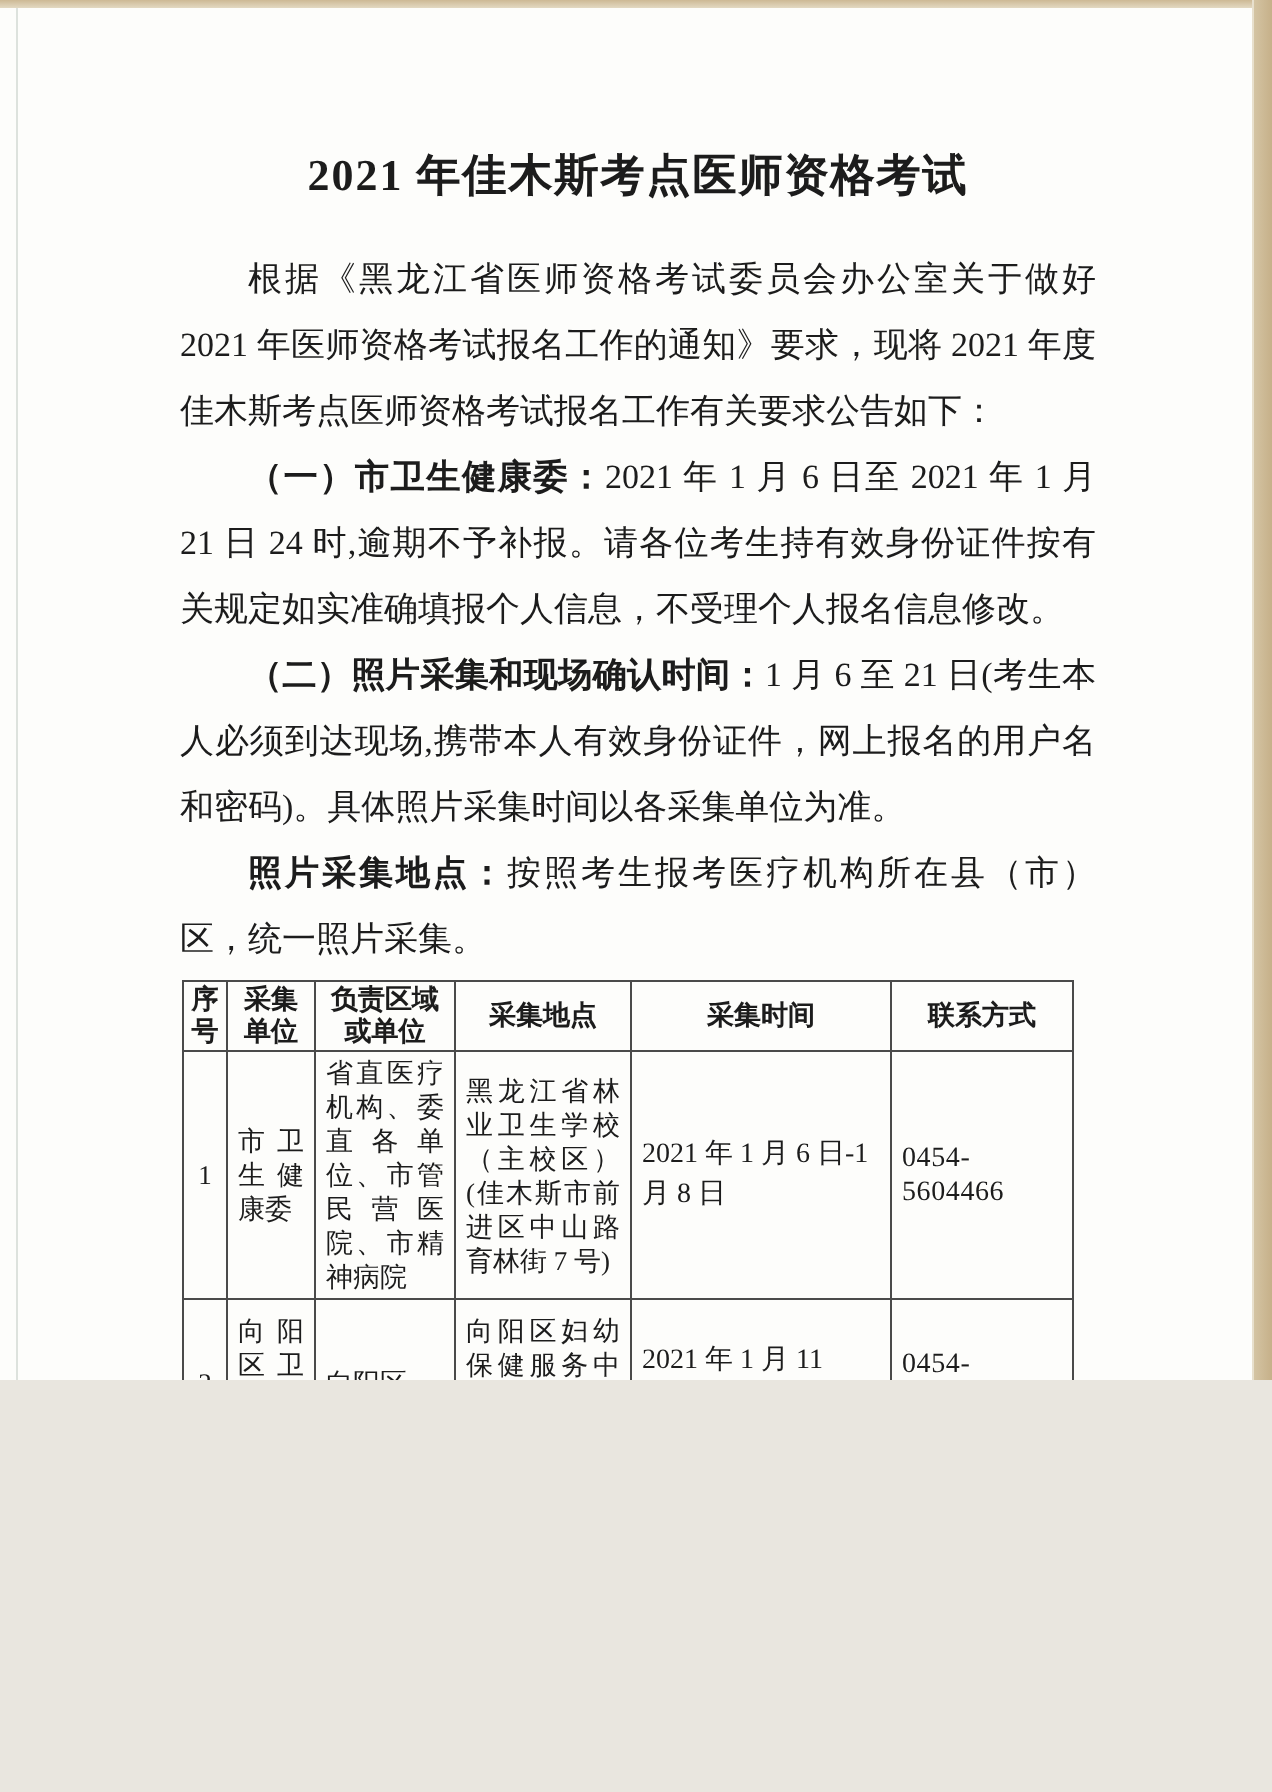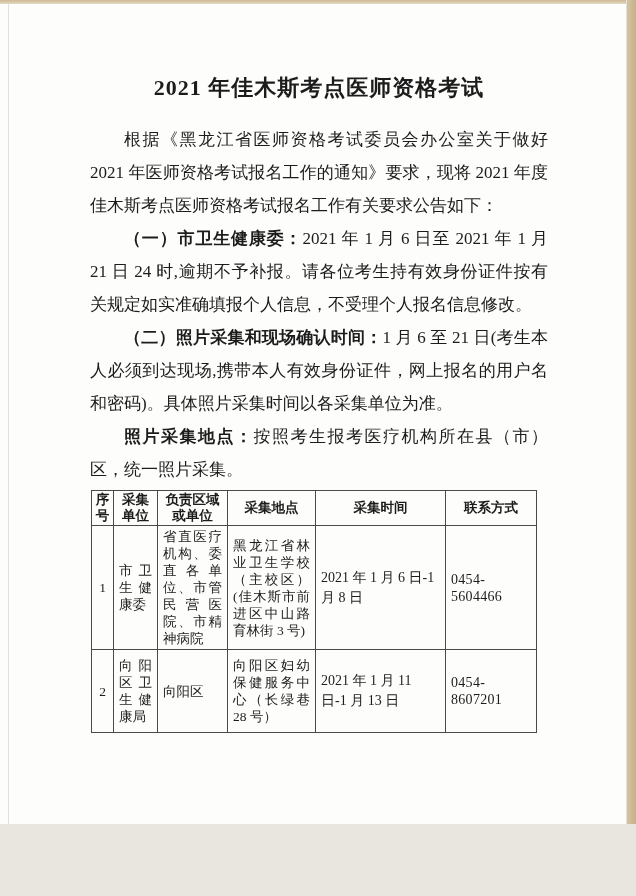--- a/index.html
+++ b/index.html
@@ -1,18 +1,18 @@
 <!DOCTYPE html>
 <html><head>
 <meta charset="utf-8">
 <style>
   html,body { margin:0; padding:0; background:#e9e6df; }
   .page {
     position:relative;
-    width:636px; height:824px;
+    width:636px; height:690px;
     background:#fdfdfb;
     overflow:hidden;
     font-family:"Liberation Serif","DejaVu Serif",serif;
     color:#1c1c1c;
   }
   
   .edge-top {
     position:absolute; top:0; left:0; width:100%; height:4px;
     background:linear-gradient(to bottom,#cdb995,#e3d9c2);
   }
@@ -124,21 +124,21 @@
           <th>采集地点</th>
           <th>采集时间</th>
           <th>联系方式</th>
         </tr>
       </thead>
       <tbody>
         <tr class="r1">
           <td class="c-no">1</td>
           <td class="c-unit">市卫生健康委</td>
           <td class="c-region">省直医疗机构、委直各单位、市管民营医院、市精神病院</td>
-          <td class="c-loc">黑龙江省林业卫生学校（主校区）(佳木斯市前进区中山路育林街 3 号)</td>
+          <td class="c-loc">黑龙江省林业卫生学校（主校区）(佳木斯市前进区中山路育林街 7 号)</td>
           <td class="c-time">2021 年 1 月 6 日-1 月 8 日</td>
           <td class="c-phone">0454-5604466</td>
         </tr>
         <tr class="r2">
           <td class="c-no">2</td>
           <td class="c-unit">向阳区卫生健康局</td>
           <td class="c-region">向阳区</td>
           <td class="c-loc">向阳区妇幼保健服务中心（长绿巷 28 号）</td>
           <td class="c-time">2021 年 1 月 11 日-1 月 13 日</td>
           <td class="c-phone">0454-8607201</td>

